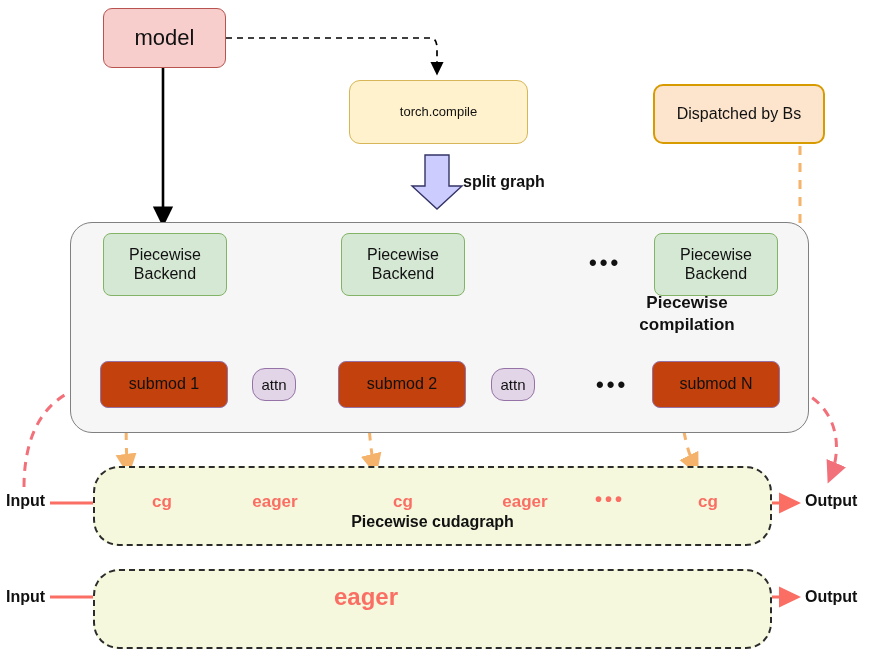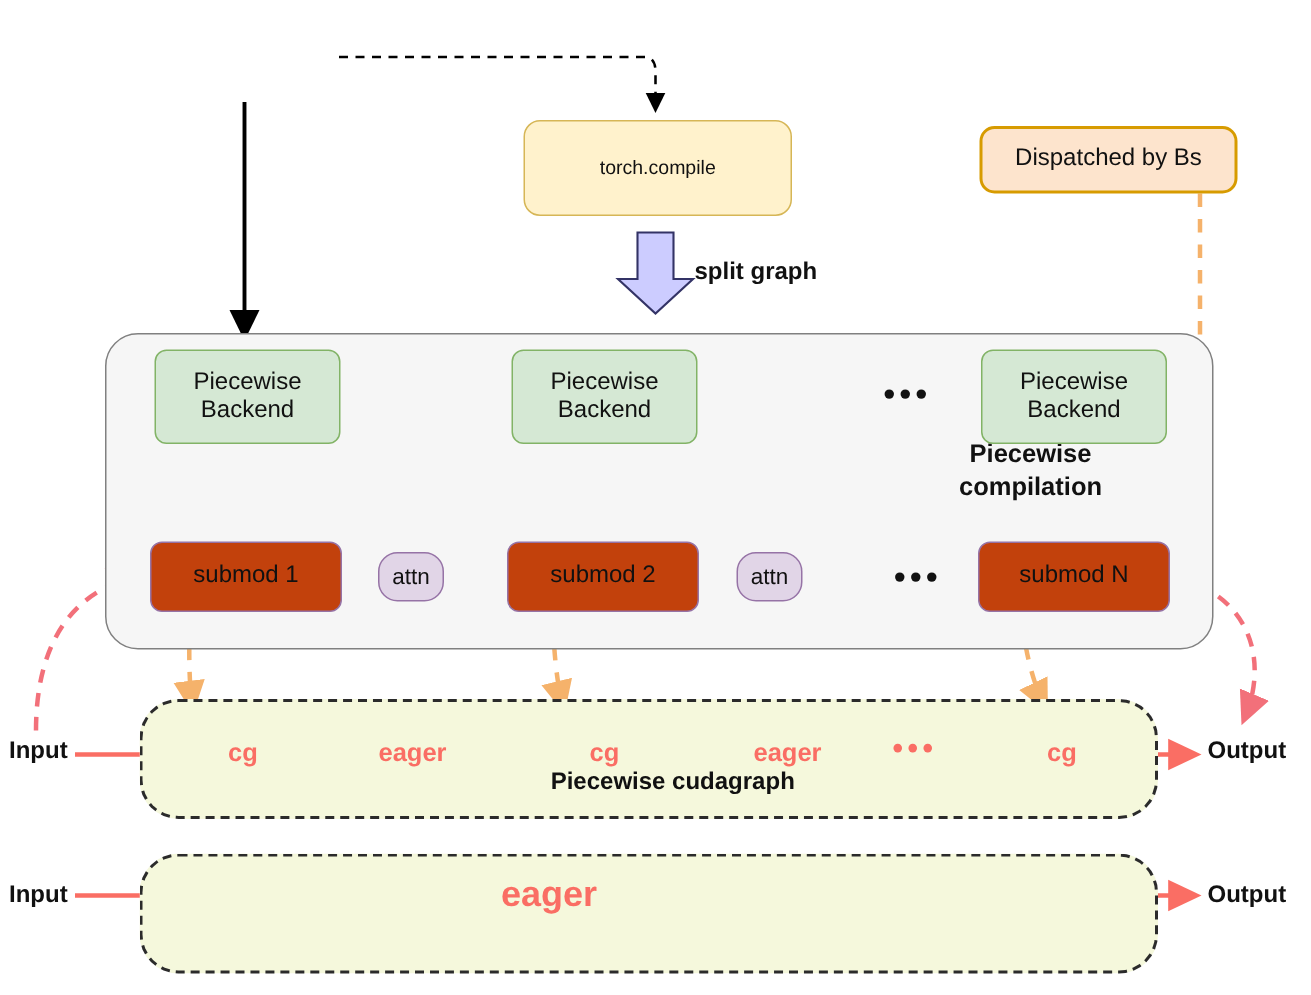--- a/index.html
+++ b/index.html
@@ -8,41 +8,41 @@
   #wires{position:absolute;left:0;top:0;width:874px;height:663px;pointer-events:none;}
 
   .node{position:absolute;box-sizing:border-box;display:flex;align-items:center;
         justify-content:center;text-align:center;line-height:1.18;color:#111111;}
 
   .n-model{background:#f8cecc;border:1.6px solid #b85450;border-radius:9px;
            left:103px;top:8px;width:123px;height:60px;font-size:22px;}
   .n-compile{background:#fff2cc;border:1.6px solid #d6b656;border-radius:11px;
              left:349px;top:80px;width:179px;height:64px;font-size:13px;}
   .n-dispatch{background:#fde4cd;border:2.4px solid #d79b00;border-radius:10px;
-              left:653px;top:84px;width:172px;height:45px;font-size:16px;}
+              left:653px;top:84px;width:172px;height:60px;font-size:16px;}
 
   .n-group{position:absolute;left:70px;top:222px;width:737px;height:209px;
            background:#f6f6f6;border:1.8px solid #808080;border-radius:22px;}
 
   .n-be{background:#d5e8d4;border:1.5px solid #82b366;border-radius:8px;
         width:124px;height:63px;font-size:16px;top:233px;}
   .n-sub{background:#c2410c;border:1.5px solid #9673a6;border-radius:8px;
          width:128px;height:47px;font-size:16px;top:361px;}
   .n-attn{background:#e1d5e7;border:1.5px solid #9673a6;border-radius:13px;
           width:44px;height:33px;font-size:15px;top:368px;}
 
   .band{position:absolute;background:#f5f8dc;border:2px dashed #2b2b2b;
         border-radius:26px;box-sizing:border-box;}
   .band-pw{left:93px;top:466px;width:679px;height:80px;}
   .band-no{left:93px;top:569px;width:679px;height:80px;}
 
   .lbl{position:absolute;color:#111111;font-weight:bold;}
   .lbl-pwcomp{left:612px;top:292px;width:150px;text-align:center;font-size:17px;line-height:1.3;}
   .lbl-split{left:463px;top:173px;font-size:16px;}
-  .lbl-bandpw{left:93px;top:513px;width:679px;text-align:center;font-size:16px;padding-left:16px;}
+  .lbl-bandpw{left:93px;top:513px;width:679px;text-align:center;font-size:16px;}
   .lbl-bandno{left:93px;top:604px;width:679px;text-align:center;font-size:16px;}
   .lbl-or{left:93px;top:548px;width:679px;text-align:center;font-size:16px;}
   .lbl-in1{left:6px;top:492px;font-size:16px;}
   .lbl-out1{left:805px;top:492px;font-size:16px;}
   .lbl-in2{left:6px;top:588px;font-size:16px;}
   .lbl-out2{left:805px;top:588px;font-size:16px;}
 
   .step{position:absolute;color:#fa6e64;font-weight:bold;text-align:center;}
   .step-cg{font-size:17px;}
   .step-eager{font-size:17px;}
@@ -105,20 +105,21 @@
     <path d="M310,503 L383,503" fill="none" stroke="#fa6e64" stroke-width="3" marker-end="url(#ared)"></path>
     <path d="M422,503 L490,503" fill="none" stroke="#fa6e64" stroke-width="3" marker-end="url(#ared)"></path>
     <path d="M562,503 L590,503" fill="none" stroke="#fa6e64" stroke-width="3" marker-end="url(#ared)"></path>
     <path d="M637,503 L688,503" fill="none" stroke="#fa6e64" stroke-width="3" marker-end="url(#ared)"></path>
     <path d="M725,503 L795,503" fill="none" stroke="#fa6e64" stroke-width="3" marker-end="url(#ared)"></path>
 
     <path d="M50,597 L320,597" fill="none" stroke="#fa6e64" stroke-width="3" marker-end="url(#ared)"></path>
     <path d="M410,597 L795,597" fill="none" stroke="#fa6e64" stroke-width="3" marker-end="url(#ared)"></path>
   </svg>
 
+  <div class="node n-model">model</div>
 
   <div class="node n-compile">torch.compile</div>
 
   <div class="node n-dispatch">Dispatched by Bs</div>
 
   <div class="lbl lbl-split">split graph</div>
 
   <div class="n-group"></div>
 
   <div class="lbl lbl-pwcomp" style="white-space:pre-line;">Piecewise

